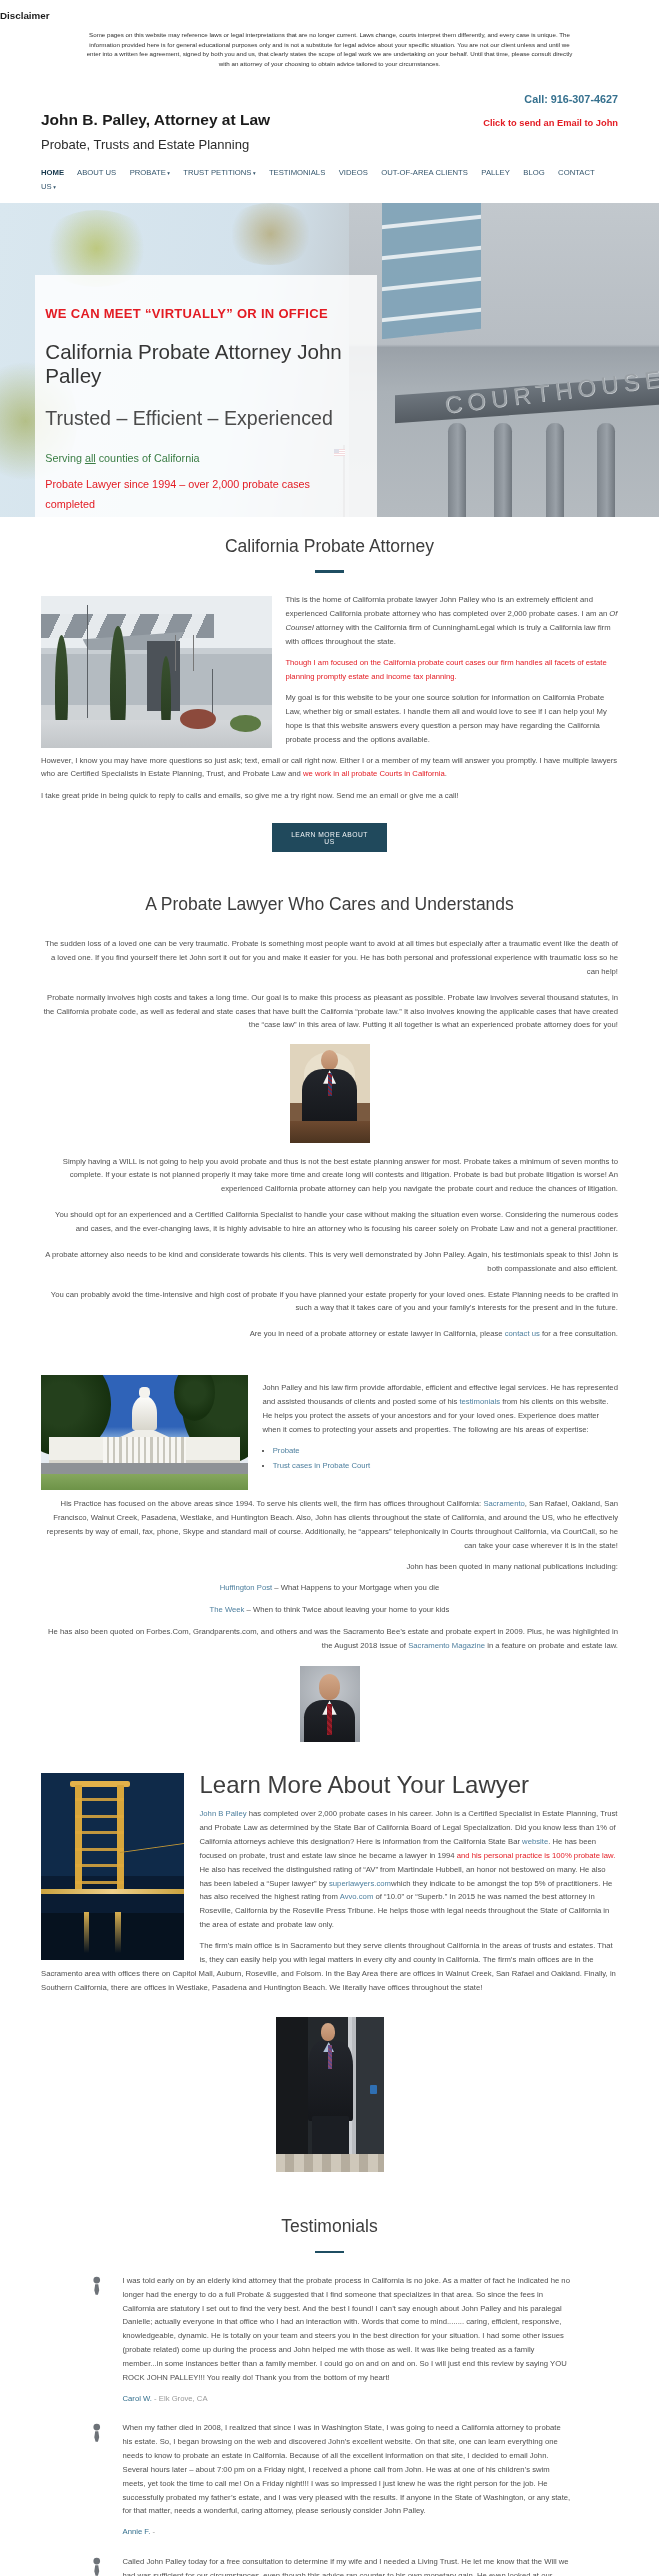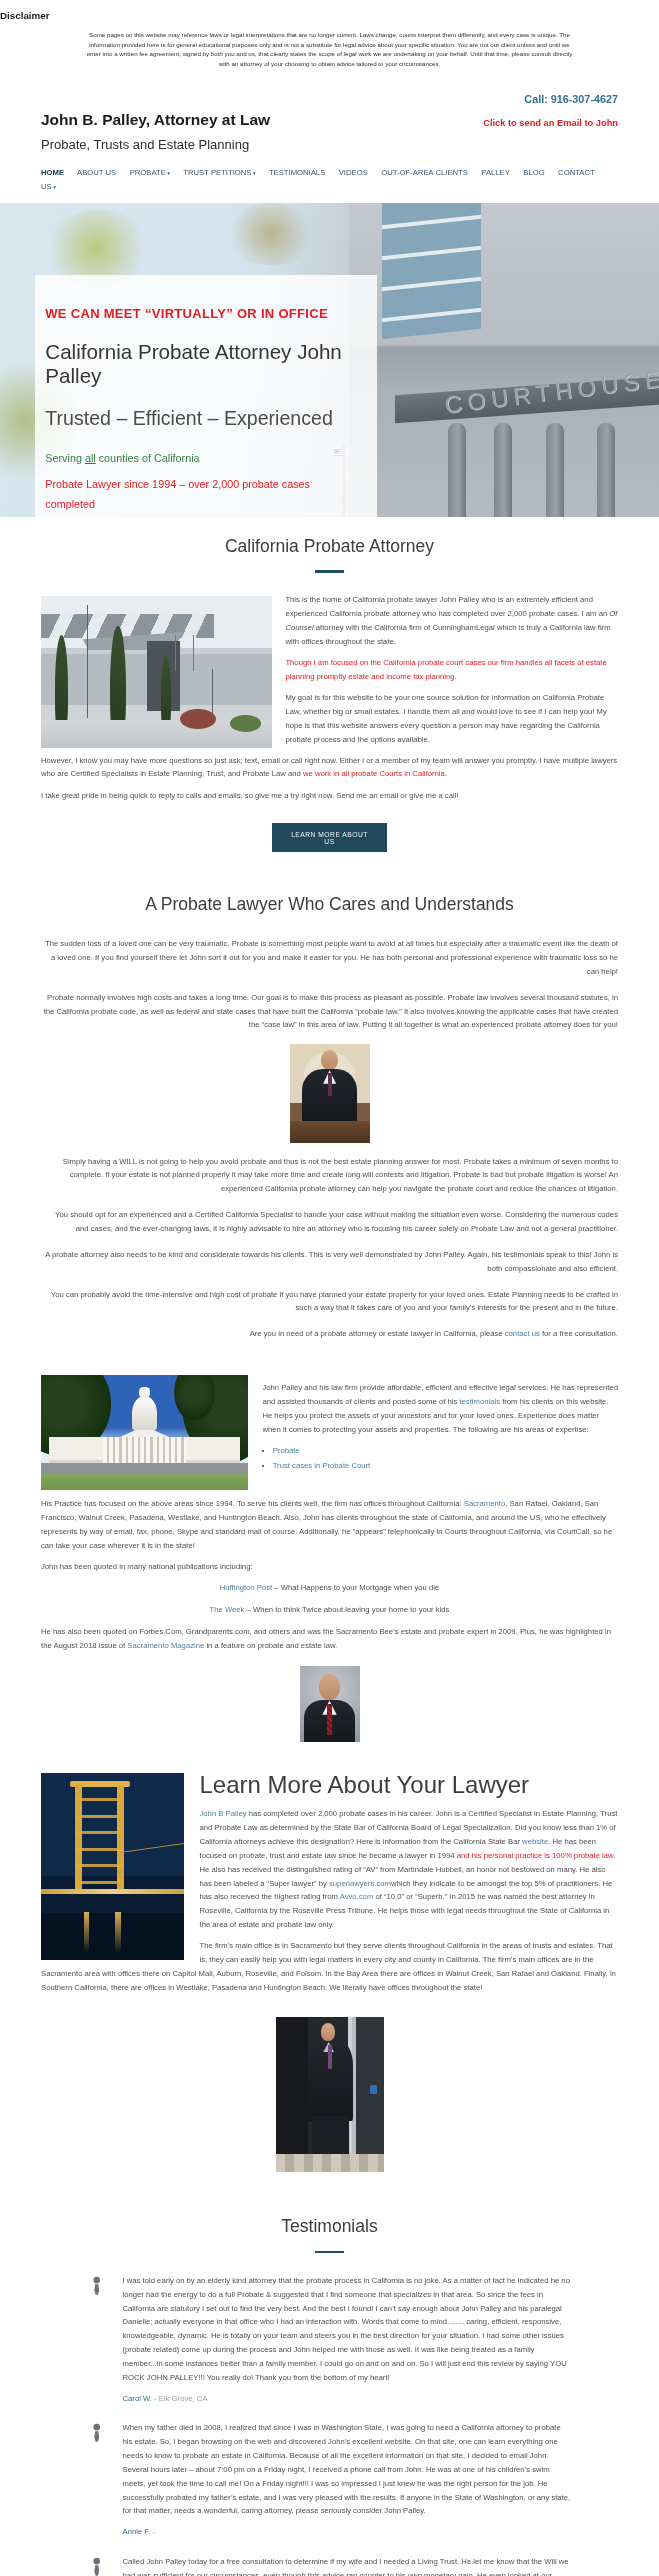--- a/index.html
+++ b/index.html
@@ -62,21 +62,21 @@
 
   
   h2.sec-title { text-align: center; font-size: 17.5px; font-weight: 400; color: #3d3d3d; line-height:1.2; }
   .divider { width: 29px; height: 2.6px; background: #1f4e62; margin: 13.4px auto 20.6px; }
   p.body { margin-bottom: 7.2px; }
   .seg-lnk { color: #4d7f9e; text-decoration: none; cursor: pointer; }
   .seg-red { color: #e31b23; }
   .seg-it { font-style: italic; }
   .seg-u { text-decoration: underline; }
   .red-p { color: #e31b23; }
-  .center { text-align: left; }
+  .center { text-align: right; }
 
   
   .sec-intro { padding-top: 18.5px; }
   .intro-photo { float: left; width: 231px; height: 152px; margin: 2.1px 13.4px 5.2px 0; position: relative; overflow: hidden;
           background: linear-gradient(180deg,#e9edf0 0 34%,#c8ced3 34% 38%,#b4bbc1 38% 72%,#cfd3d6 72% 100%); }
   .roofline { position:absolute; left:0; top:12%; width:75%; height:16%;
           background: repeating-linear-gradient(115deg,#8b939b 0 17.5px,#e6eaed 17.5px 30px); }
   .overhang { position:absolute; left:18%; top:24%; width:44%; height:12%; background:#9aa2a9;
           clip-path: polygon(0 40%,100% 0,88% 100%,6% 100%); }
   .entry { position:absolute; left:46%; top:30%; width:14%; height:46%; background:#4c5258; }

